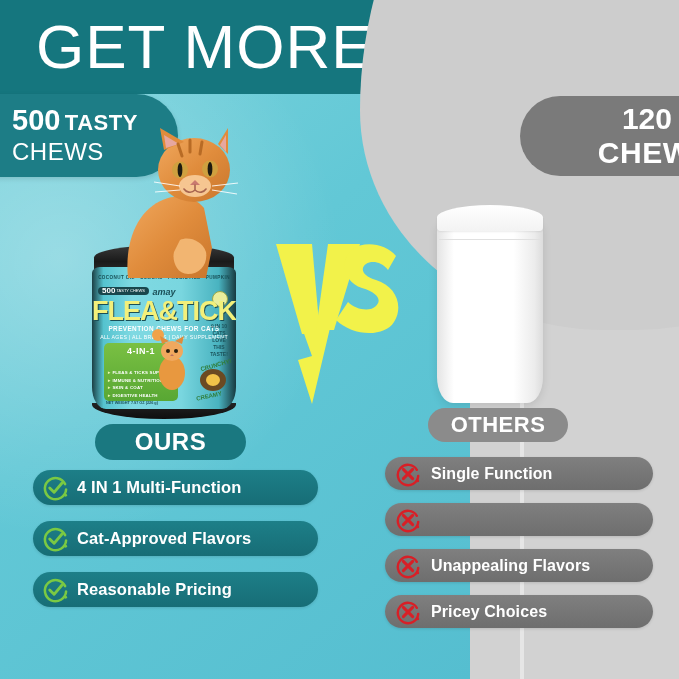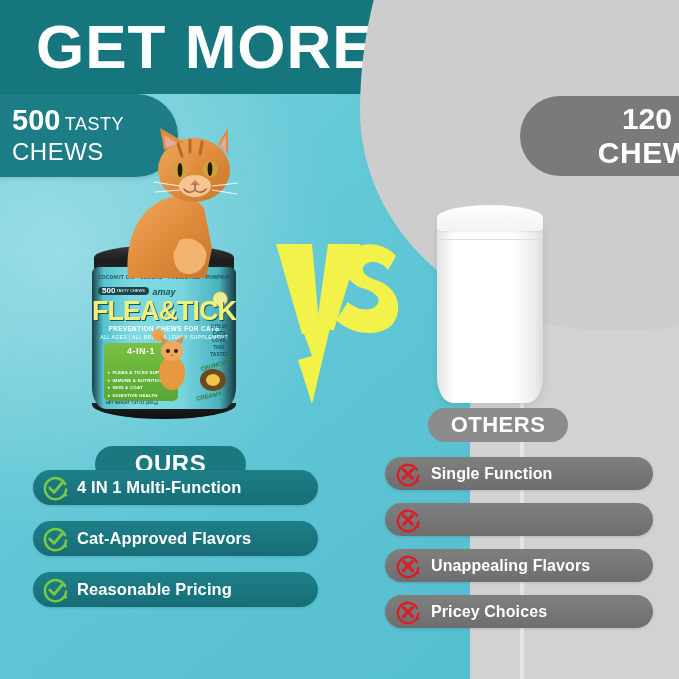--- a/index.html
+++ b/index.html
@@ -42,21 +42,21 @@
   }
 
   
   .header-band {
     position:absolute; left:0; top:0;
     width:679px; height:94px;
     background:#15767e;
   }
   .header-title {
     position:absolute; left:36px; top:16px;
-    font-size:62px; font-weight:bold;
+    font-size:62px; font-weight:normal;
     color:#ffffff;
     letter-spacing:1px;
     line-height:62px;
     white-space:nowrap;
   }
 
   
   .gray-dome {
     position:absolute;
     left:360px; top:-230px;
@@ -76,21 +76,21 @@
     box-shadow:0 2px 5px rgba(0,0,0,.12);
   }
   .badge-ours .num-line {
     position:absolute; left:52px; top:10px;
     color:#fff; white-space:nowrap;
   }
   .badge-ours .b-num {
     font-size:29px; font-weight:bold; letter-spacing:0px;
   }
   .badge-ours .b-word {
-    font-size:18px; font-weight:normal; letter-spacing:.5px;
+    font-size:22px; font-weight:bold; letter-spacing:.5px;
   }
   .badge-ours .b-sub {
     position:absolute; left:52px; top:44px;
     color:#fff; font-size:24px; letter-spacing:.5px;
   }
 
   .badge-others {
     position:absolute; left:520px; top:96px;
     width:200px; height:80px;
     background:#7a7a7a;
@@ -254,21 +254,21 @@
   }
 
   
   .hdr-pill {
     position:absolute; z-index:6;
     display:flex; align-items:center; justify-content:center;
     color:#ffffff; font-weight:bold;
     border-radius:30px;
   }
   .hdr-ours {
-    left:95px; top:446px; width:151px; height:36px;
+    left:95px; top:424px; width:151px; height:36px;
     background:#1a7880; font-size:24px; letter-spacing:.5px;
   }
   .hdr-others {
     left:428px; top:408px; width:140px; height:34px;
     background:#8b8b8b; font-size:22px; letter-spacing:.5px;
   }
 
   
   .list { position:absolute; z-index:6; }
   .list-ours { left:33px; top:470px; width:285px; }

